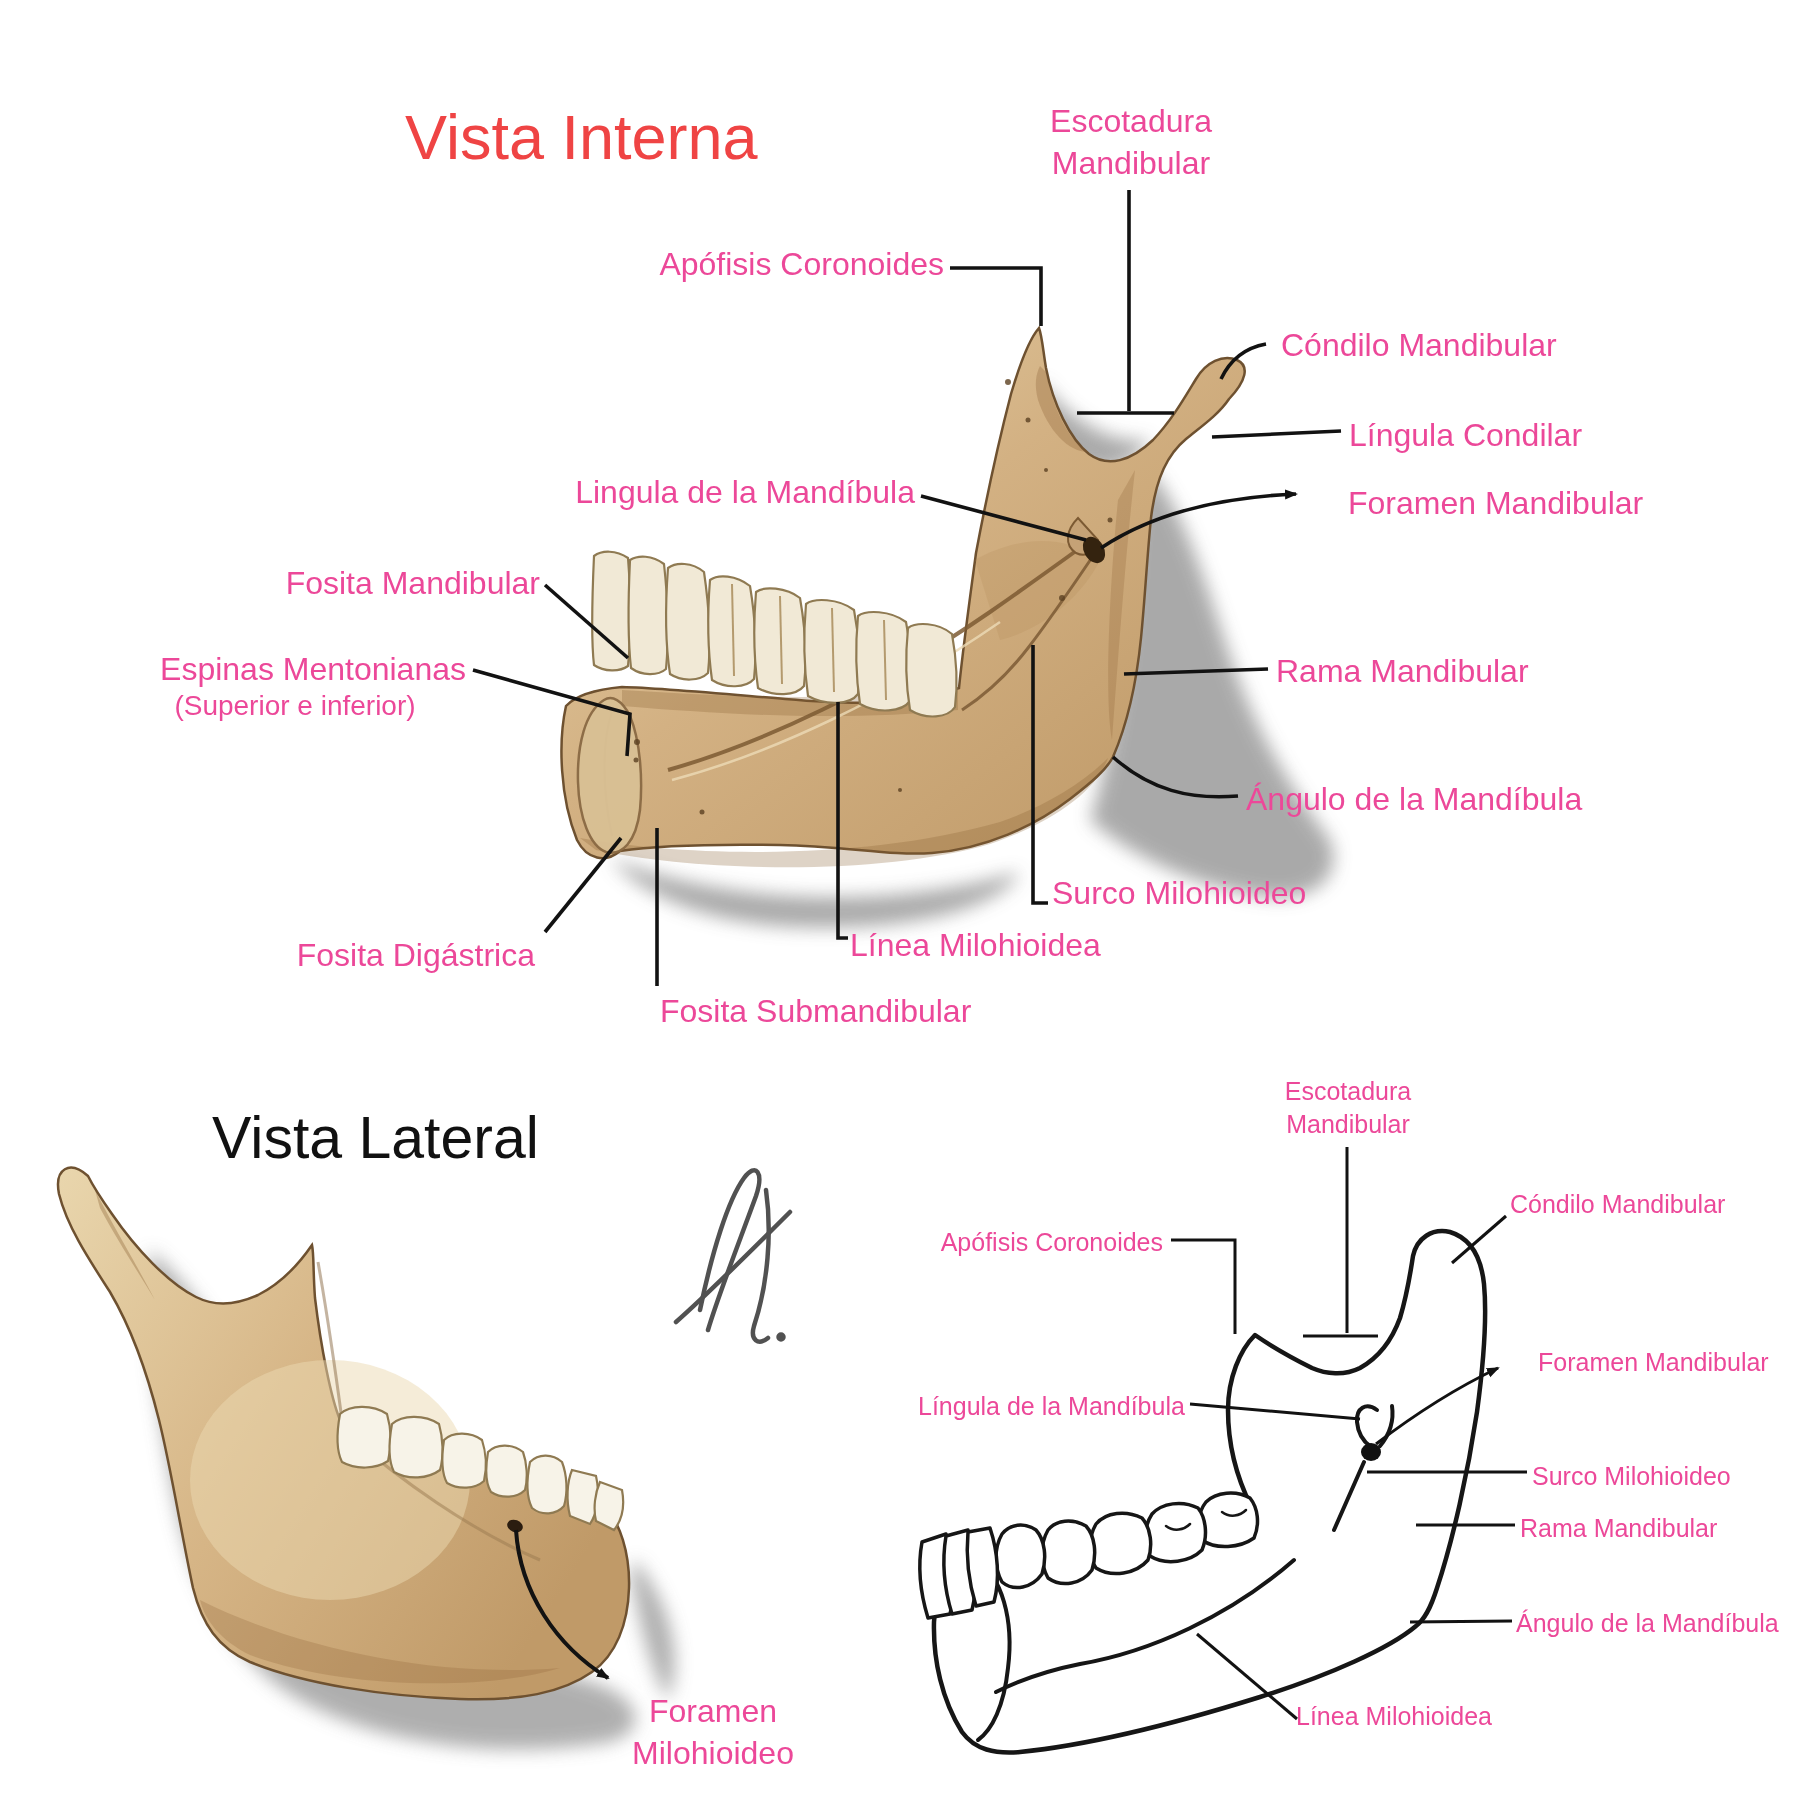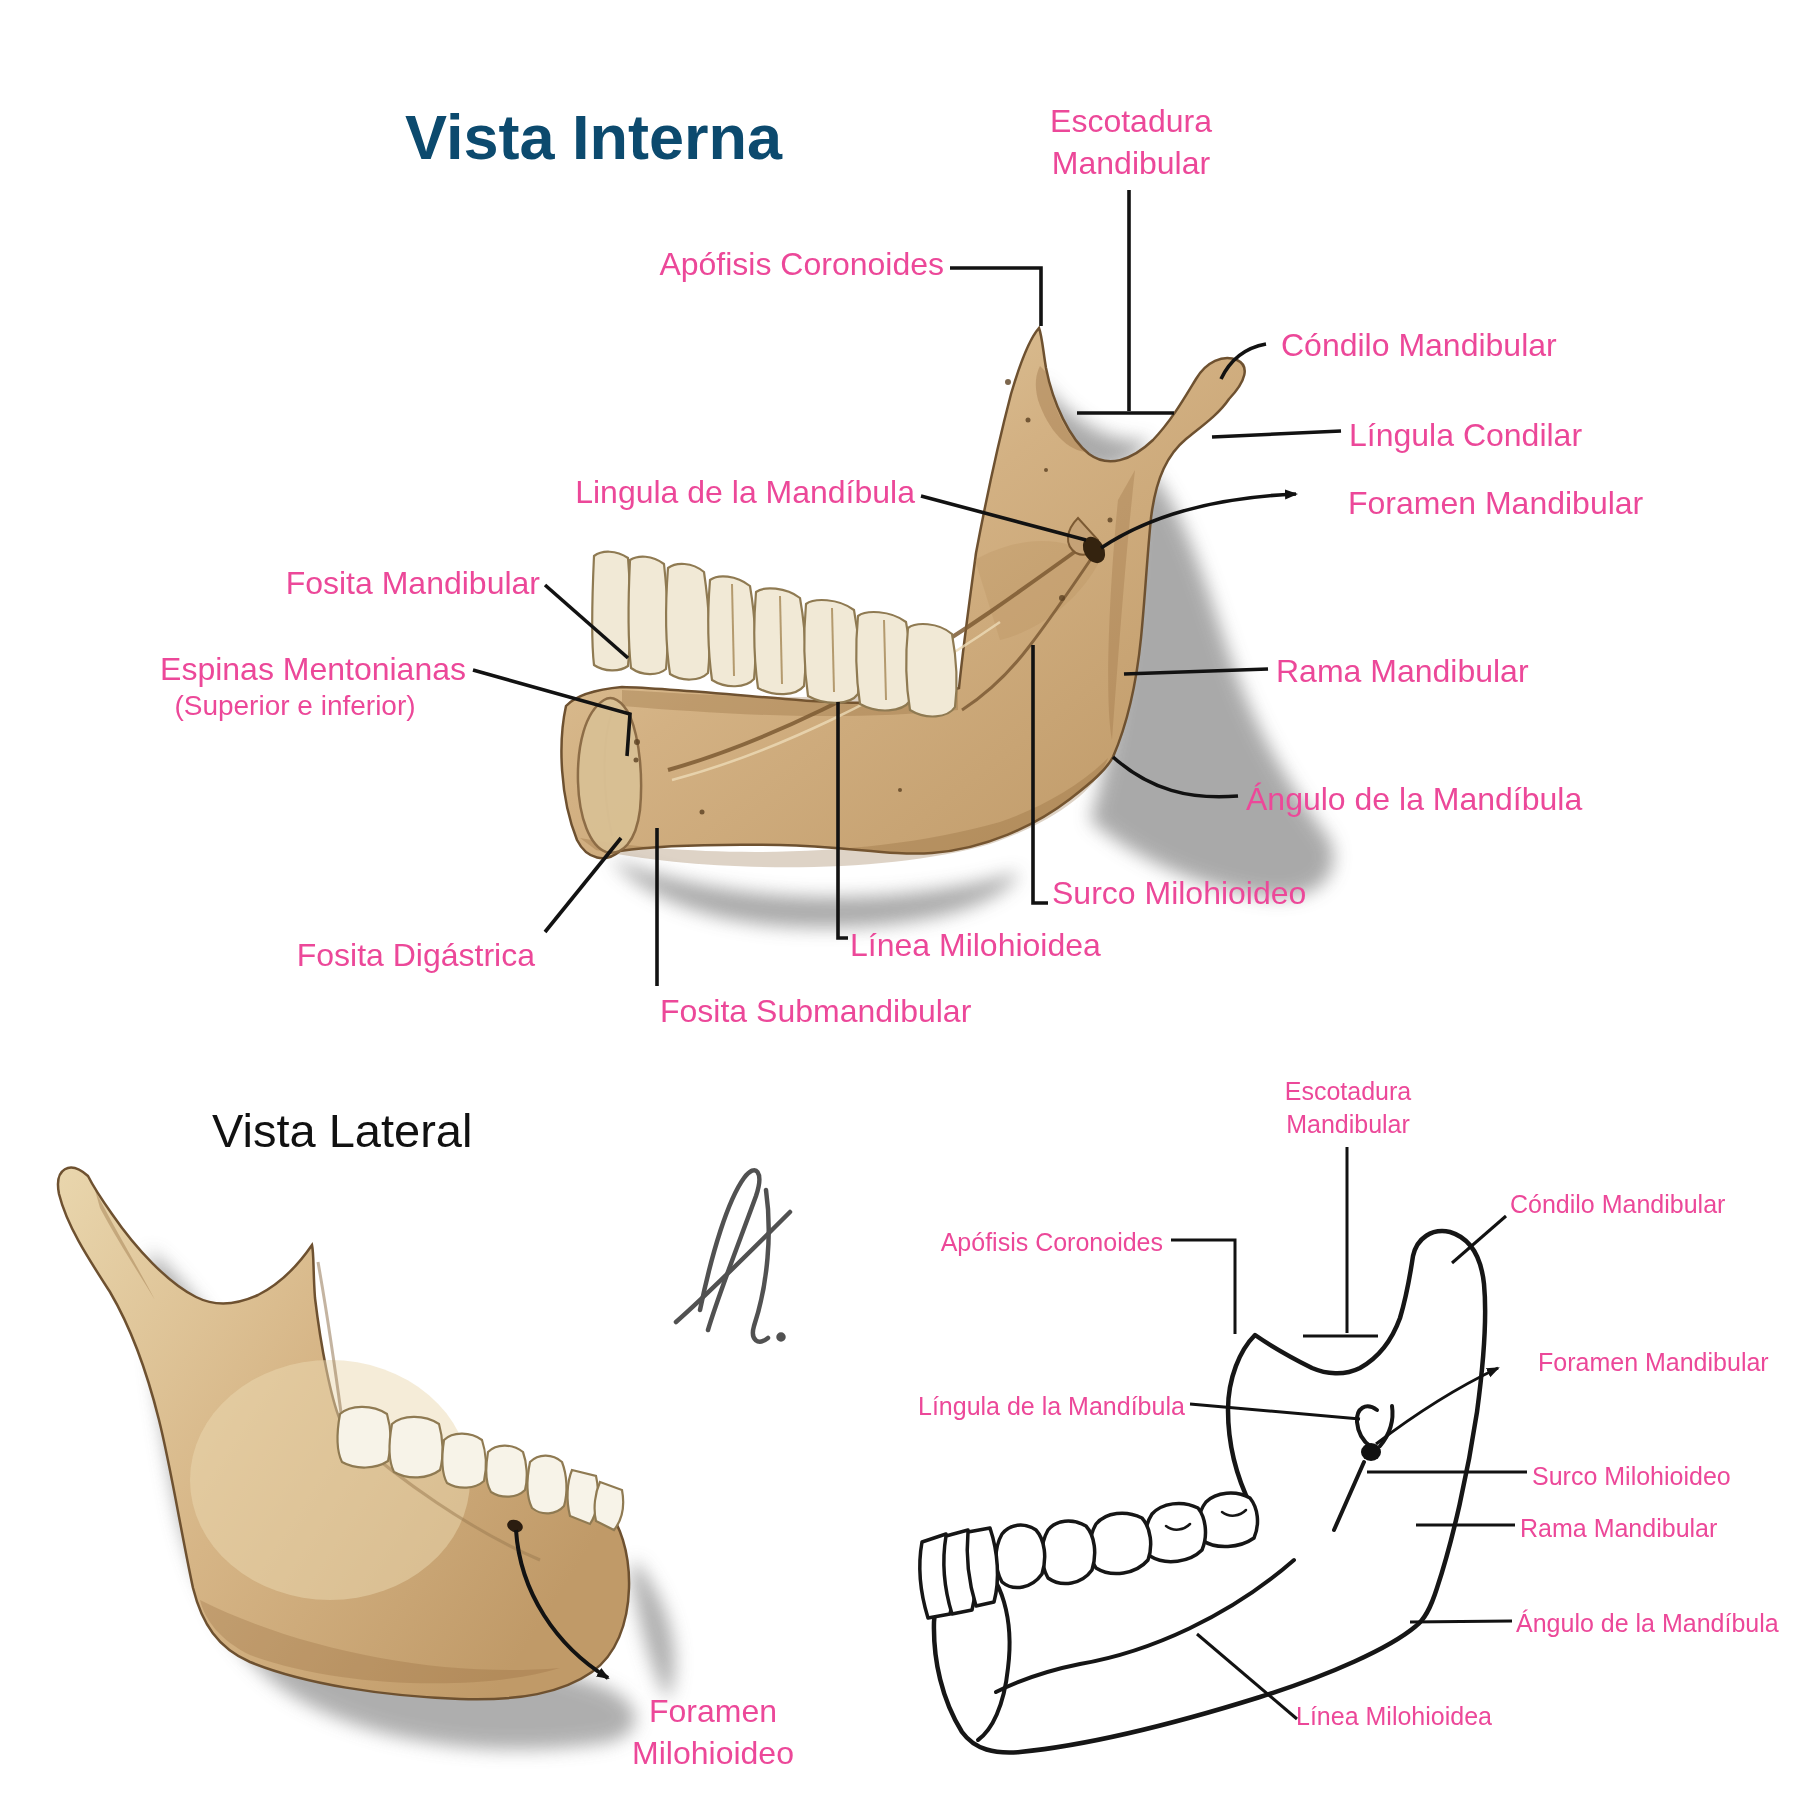--- a/index.html
+++ b/index.html
@@ -2,22 +2,22 @@
 <html><head>
 <meta charset="utf-8">
 <style>
   html,body{margin:0;padding:0;background:#ffffff;}
   #canvas{position:relative;width:1814px;height:1814px;background:#ffffff;overflow:hidden;
           font-family:"Liberation Sans", sans-serif;color:#1b1b1b;}
   #art{position:absolute;left:0;top:0;width:1814px;height:1814px;}
   .lbl{position:absolute;font-size:32px;line-height:1.32;color:#ec4899;white-space:nowrap;}
   .wrap{white-space:normal;text-align:center;}
   .ralign{text-align:right;}
-  .title{font-size:63px;color:#0c4a6e;font-weight:bold;}
-  .title2{font-size:47px;color:#111;}
+  .title{font-size:63px;color:#ef4444;}
+  .title2{font-size:59px;color:#111;}
   .sm{font-size:28px;}
   .sk{font-size:25px;}
 </style>
 </head>
 <body>
 
 <div id="canvas">
 
   <svg id="art" viewBox="0 0 1814 1814">
     <defs>

